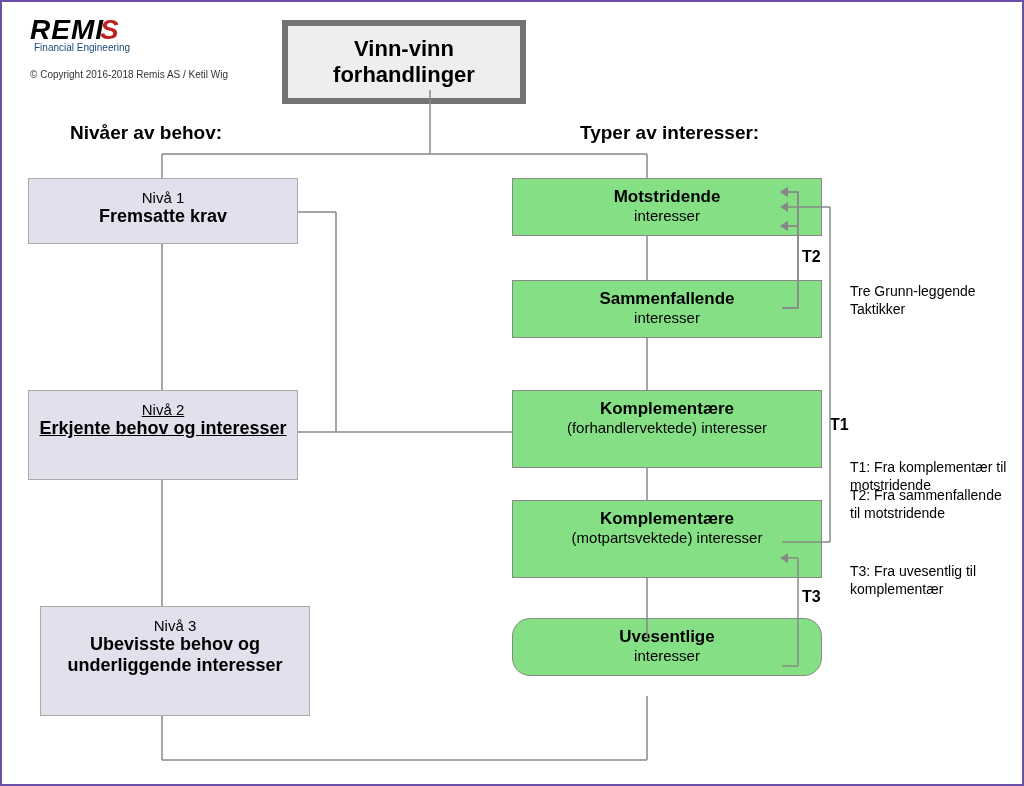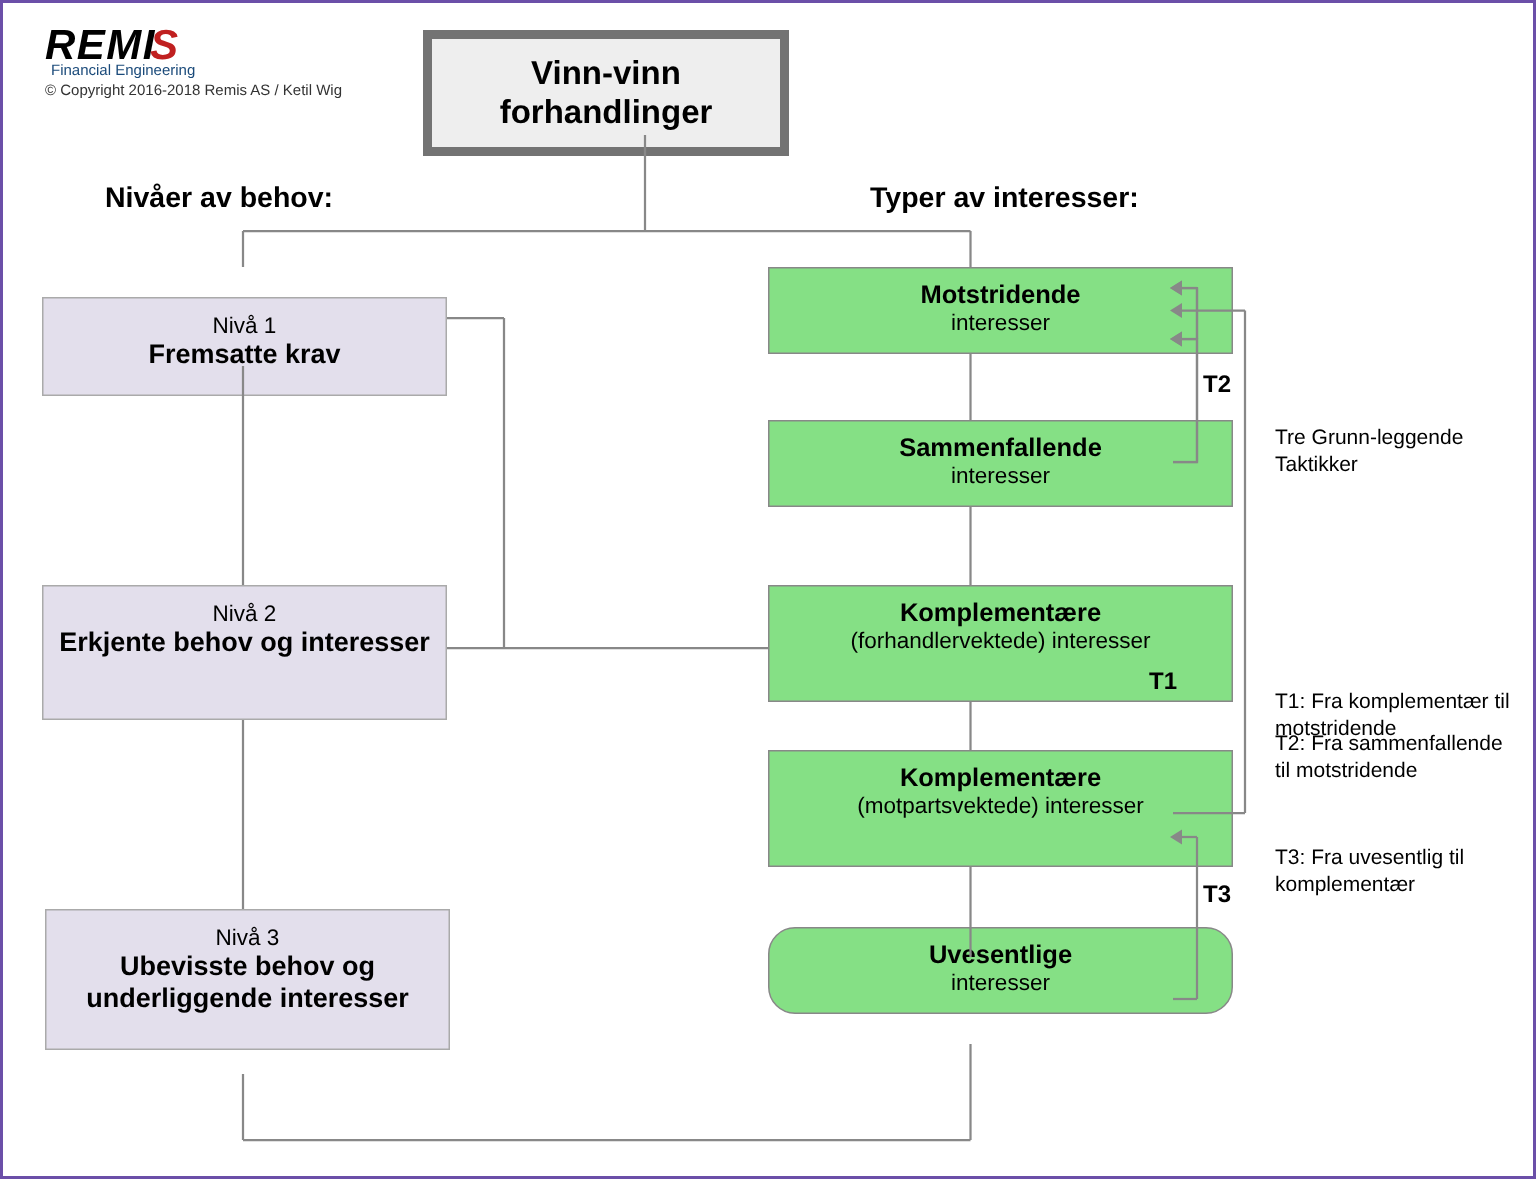--- a/index.html
+++ b/index.html
@@ -33,21 +33,21 @@
   }
   .logo-sub {
     font-size: 10px;
     color: #1a4a7a;
     margin-top: -4px;
     margin-left: 4px;
   }
   .copyright {
     font-size: 10px;
     color: #333;
-    margin-top: 2px;
+    margin-top: 16px;
   }
   .copyright::before {
     content: "© ";
   }
   .title-box {
     position: absolute;
     top: 18px;
     left: 280px;
     width: 244px;
     background: #eee;
@@ -70,23 +70,23 @@
   .level-box {
     position: absolute;
     width: 270px;
     background: #e3dfec;
     border: 1px solid #aaa;
     text-align: center;
     padding: 10px 6px;
   }
   .level-box .lvl-label { font-size: 15px; }
   .level-box .lvl-title { font-size: 18px; font-weight: bold; }
-  #level1 { top: 176px; left: 26px; height: 66px; margin-top: 20px; }
-  #level2 { top: 388px; left: 26px; height: 90px; }
-  #level3 { top: 604px; left: 28px; height: 94px; }
+  #level1 { top: 176px; left: 26px; height: 66px; }
+  #level2 { top: 388px; left: 26px; height: 90px; text-decoration: underline; }
+  #level3 { top: 604px; left: 38px; height: 110px; }
 
   .interest-box {
     position: absolute;
     width: 310px;
     background: #85e085;
     border: 1px solid #888;
     text-align: center;
     padding: 8px 6px;
   }
   .interest-box .ib-title { font-size: 17px; font-weight: bold; }
@@ -95,21 +95,21 @@
   #int2 { top: 278px; left: 510px; height: 58px; }
   #int3 { top: 388px; left: 510px; height: 78px; }
   #int4 { top: 498px; left: 510px; height: 78px; }
   #int5 { top: 616px; left: 510px; height: 58px; border-radius: 18px; }
 
   .tactic-label {
     position: absolute;
     font-size: 16px;
     font-weight: bold;
   }
-  #tl-t1 { top: 414px; left: 764px; margin-top: 30px; }
+  #tl-t1 { top: 414px; left: 828px; }
   #tl-t2 { top: 246px; left: 800px; }
   #tl-t3 { top: 586px; left: 800px; }
 
   .side-text {
     position: absolute;
     left: 848px;
     width: 160px;
     font-size: 14px;
     line-height: 1.3;
   }

